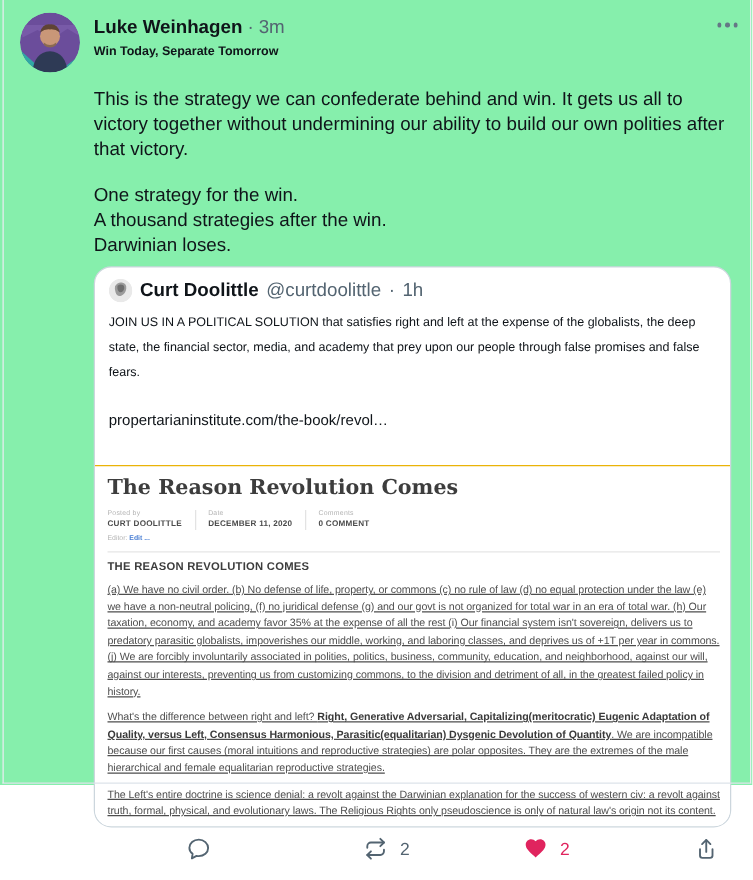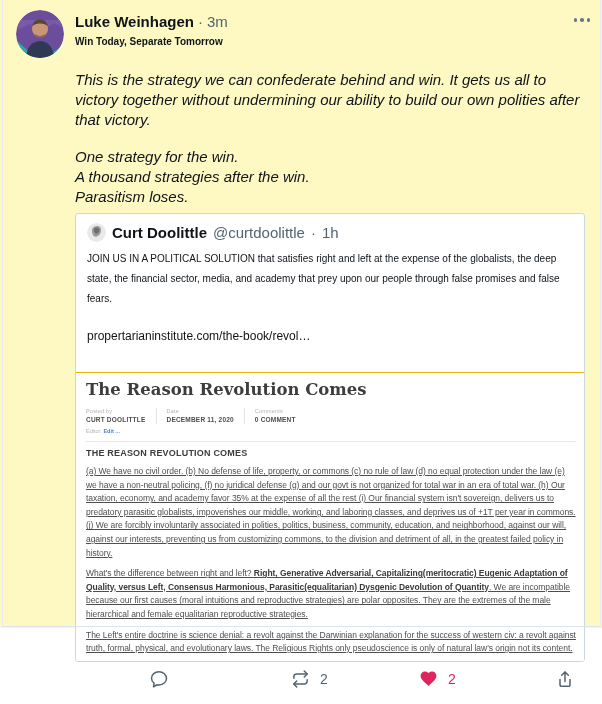--- a/index.html
+++ b/index.html
@@ -1,33 +1,33 @@
 <!DOCTYPE html>
 <html><head>
 <meta charset="utf-8">
 <style>
   html,body{margin:0;padding:0;background:#fff;width:602px;height:704px;overflow:hidden;
     font-family:"Liberation Sans","DejaVu Sans",sans-serif;color:#0f1419;}
-  .stage{position:relative;width:602px;height:628px;background:#fef9c3;}
+  .stage{position:relative;width:602px;height:628px;background:#86efac;}
   .frame{position:absolute;left:2px;right:1px;top:0;bottom:1px;
     border-left:1px solid #e7ecf0;border-right:1px solid #e7ecf0;border-bottom:1px solid #dde4ea;
     pointer-events:none;}
   
   .avatar{position:absolute;left:16px;top:10px;width:48px;height:48px;border-radius:50%;overflow:hidden;}
   .more{position:absolute;right:10px;top:16px;display:flex;gap:3px;padding:2px;}
   .more i{width:3.5px;height:3.5px;border-radius:50%;background:#657786;display:block;}
   .content{margin-left:75px;margin-right:17px;padding-top:12px;}
   .name-row{display:flex;align-items:baseline;gap:4px;font-size:15px;line-height:20px;white-space:nowrap;}
   .name{font-weight:700;color:#0f1419;}
   .meta-gray{color:#536471;font-weight:400;}
   .t-line1{font-size:10px;line-height:20px;font-weight:bold;}
-  .t-para{font-size:15px;line-height:20px;margin-top:18px;white-space:pre-line;font-style:italic;}
+  .t-para{font-size:15px;line-height:20px;margin-top:18px;white-space:pre-line;}
   .t-para.second{margin-top:17px;}
   
-  .quote{margin-top:6px;height:449px;border:1px solid #ccd6dd;border-radius:3px;
+  .quote{margin-top:6px;height:449px;border:1px solid #ccd6dd;border-radius:14px;
     position:relative;overflow:hidden;background:#fff;box-sizing:border-box;cursor:pointer;}
   .q-pad{padding:9px 11px 0 11px;}
   .q-header{display:flex;align-items:center;gap:6px;font-size:15px;line-height:18px;white-space:nowrap;}
   .q-avatar{width:19px;height:19px;border-radius:50%;overflow:hidden;flex:0 0 auto;}
   .q-text{margin-top:7px;font-size:10px;line-height:20px;color:#0f1419;}
   .q-link{margin-top:17px;font-size:12px;line-height:20px;color:#0f1419;}
   
   .article{position:absolute;left:0;right:0;top:158px;bottom:0;border-top:1px solid #eab308;
     background:#fff;padding:7px 8px 0 10px;overflow:hidden;}
   .a-title{font-family:"DejaVu Serif","Liberation Serif",serif;font-weight:700;
@@ -91,21 +91,21 @@
     <div class="name-row">
       <span class="name">Luke Weinhagen</span>
       <span class="meta-gray">·</span>
       <span class="meta-gray">3m</span>
     </div>
 
     <div class="t-line1">Win Today, Separate Tomorrow</div>
     <div class="t-para">This is the strategy we can confederate behind and win. It gets us all to victory together without undermining our ability to build our own polities after that victory.</div>
     <div class="t-para second">One strategy for the win.
 A thousand strategies after the win.
-Parasitism loses.</div>
+Darwinian loses.</div>
 
     <div class="quote">
       <div class="q-pad">
         <div class="q-header">
           <span class="q-avatar">
             <svg width="19" height="19" viewBox="0 0 19 19">
               <circle cx="9.5" cy="9.5" r="9.5" fill="#e9e9e9"></circle>
               <path d="M5 6 Q7 2.5 10.5 3 Q14.5 3.5 14 8 Q13.5 12 10 13.5 Q6.5 14.5 5.5 11 Q4.5 8 5 6 Z" fill="#9b9b9b"></path>
               <path d="M7 5.5 Q9 4 11.5 5 Q13 6.5 12 9 Q10.5 11.5 8.5 10.5 Q6.5 9 7 5.5 Z" fill="#6e6e6e"></path>
             </svg>

